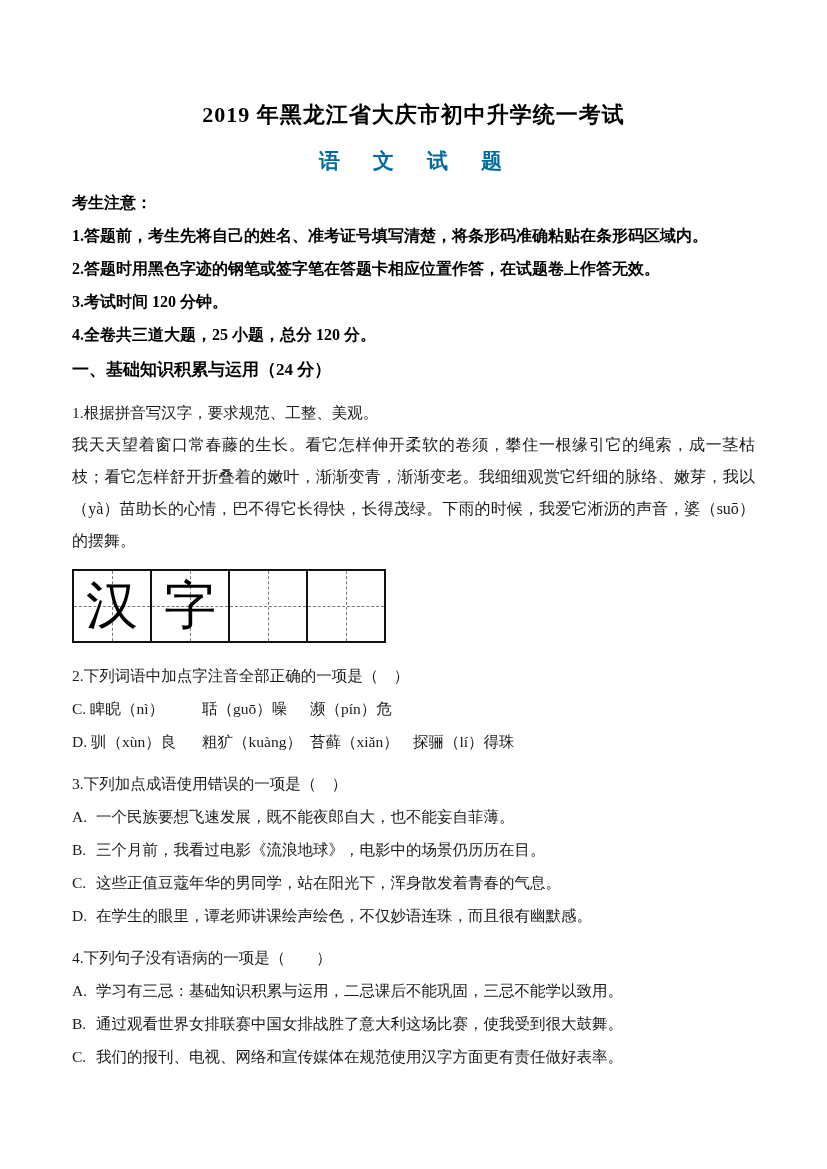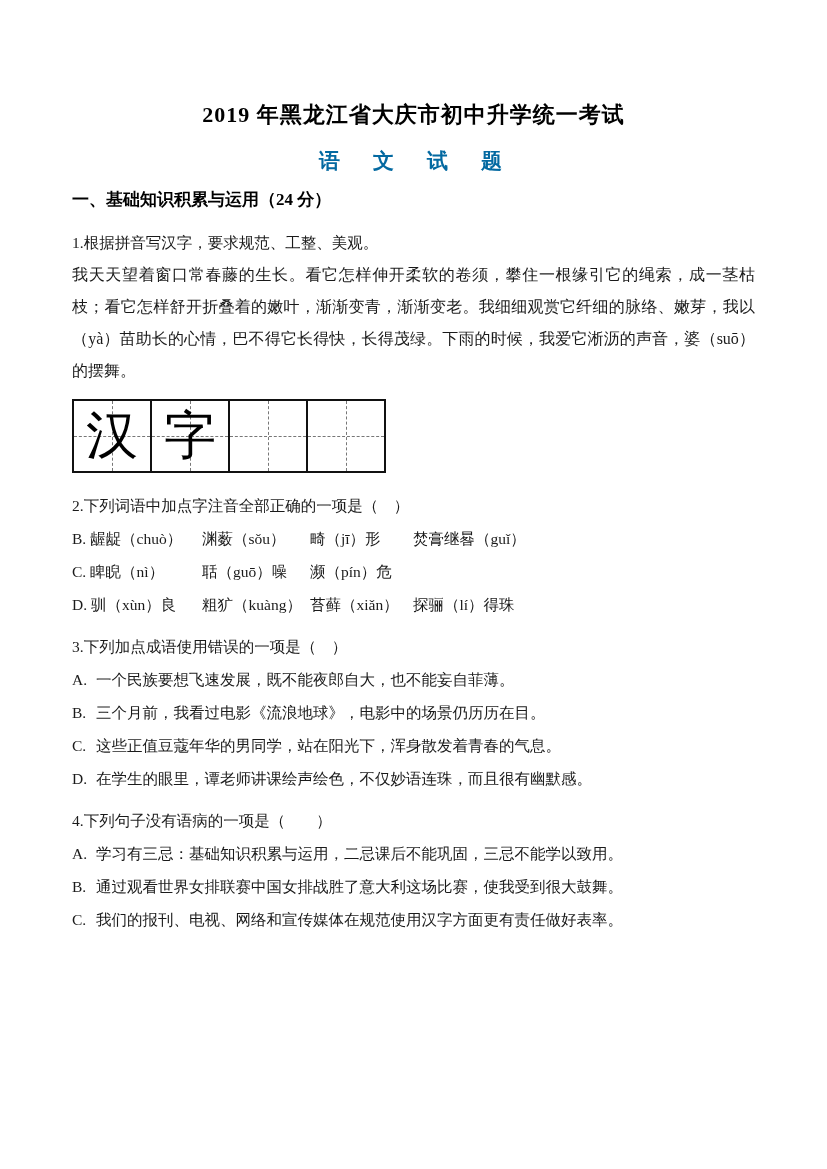--- a/index.html
+++ b/index.html
@@ -121,20 +121,27 @@
   .opt-line .opt-text { flex: 1; }
 </style>
 </head>
 <body>
 
 <div class="page">
 
   <div class="doc-title">2019 年黑龙江省大庆市初中升学统一考试</div>
   <div class="doc-subtitle">语　文　试　题</div>
 
+  <div>
+    <div class="notice-heading">考生注意：</div>
+    <div class="notice-item">1.答题前，考生先将自己的姓名、准考证号填写清楚，将条形码准确粘贴在条形码区域内。</div>
+    <div class="notice-item">2.答题时用黑色字迹的钢笔或签字笔在答题卡相应位置作答，在试题卷上作答无效。</div>
+    <div class="notice-item">3.考试时间 120 分钟。</div>
+    <div class="notice-item">4.全卷共三道大题，25 小题，总分 120 分。</div>
+  </div>
 
   <div class="section-heading">一、基础知识积累与运用（24 分）</div>
 
   <div>
     <div class="stem">1.根据拼音写汉字，要求规范、工整、美观。</div>
     <div class="passage">我天天望着窗口常春藤的生长。看它怎样伸开柔软的卷须，攀住一根缘引它的绳索，成一茎枯枝；看它怎样舒开折叠着的嫩叶，渐渐变青，渐渐变老。我细细观赏它纤细的脉络、嫩芽，我以（yà）苗助长的心情，巴不得它长得快，长得茂绿。下雨的时候，我爱它淅沥的声音，婆（suō）的摆舞。</div>
     <div class="writing-grid">
       <div class="grid-cell">
         <span class="grid-char">汉</span>
       </div>
@@ -145,26 +152,20 @@
         <span class="grid-char"></span>
       </div>
       <div class="grid-cell">
         <span class="grid-char"></span>
       </div>
     </div>
   </div>
 
   <div>
     <div class="stem">2.下列词语中加点字注音全部正确的一项是（　）</div>
-    <div class="pinyin-row">
-      <span>B. 龌龊（chuò）</span>
-      <span>渊薮（sǒu）</span>
-      <span>畸（jī）形</span>
-      <span>焚膏继晷（guǐ）</span>
-    </div>
     <div class="pinyin-row">
       <span>C. 睥睨（nì）</span>
       <span>聒（guō）噪</span>
       <span>濒（pín）危</span>
     </div>
     <div class="pinyin-row">
       <span>D. 驯（xùn）良</span>
       <span>粗犷（kuàng）</span>
       <span>苔藓（xiǎn）</span>
       <span>探骊（lí）得珠</span>

